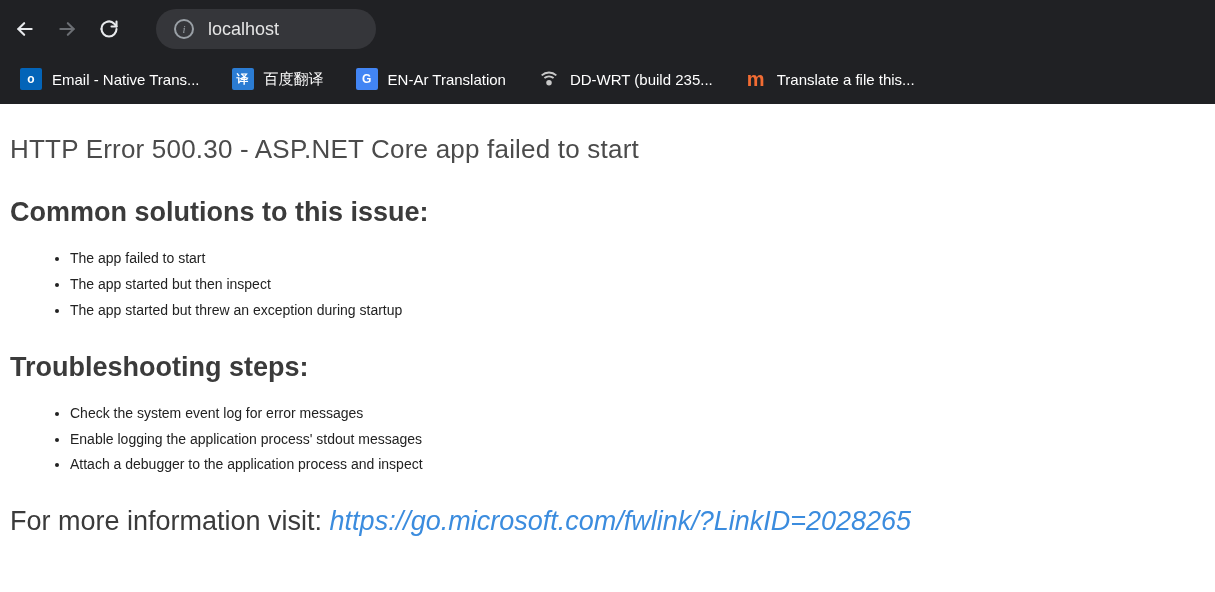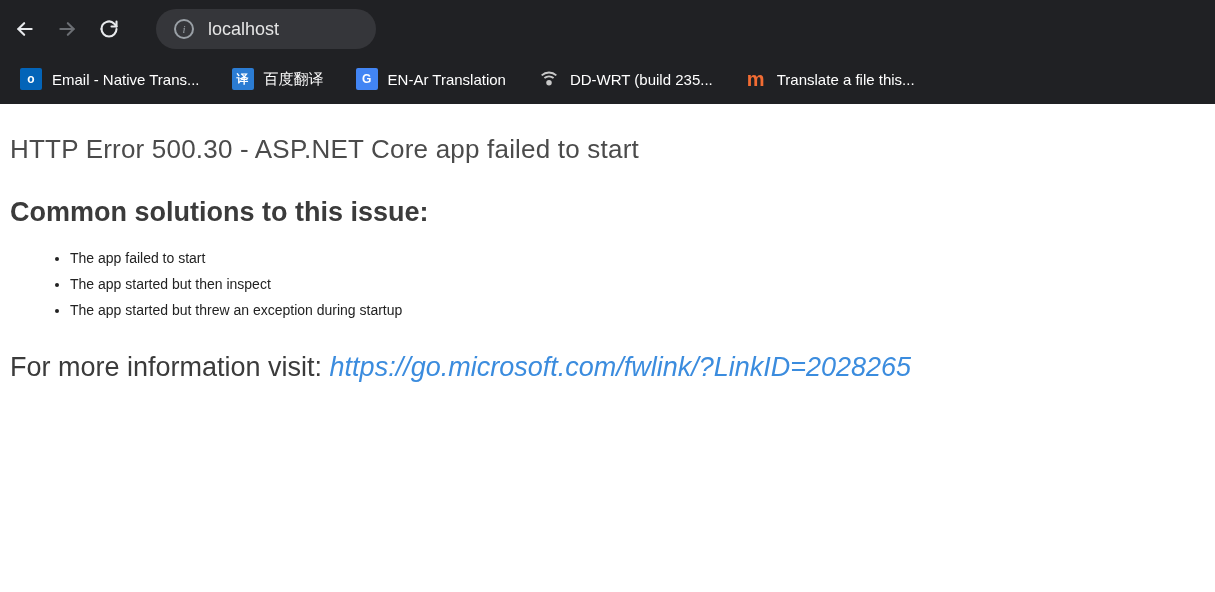--- a/index.html
+++ b/index.html
@@ -210,17 +210,23 @@
 <div class="page-content">
   <h1 class="error-title">HTTP Error 500.30 - ASP.NET Core app failed to start</h1>
 
   <h2 class="section-heading">Common solutions to this issue:</h2>
   <ul class="bullet-list">
     <li>The app failed to start</li>
     <li>The app started but then inspect</li>
     <li>The app started but threw an exception during startup</li>
   </ul>
 
+  <h2 class="section-heading">Troubleshooting steps:</h2>
+  <ul class="bullet-list">
+    <li>Check the system event log for error messages</li>
+    <li>Enable logging the application process' stdout messages</li>
+    <li>Attach a debugger to the application process and inspect</li>
+  </ul>
 
   <p class="more-info">
     <span>For more information visit: </span><a href="#">https://go.microsoft.com/fwlink/?LinkID=2028265</a>
   </p>
 </div>
 
 </body></html>

